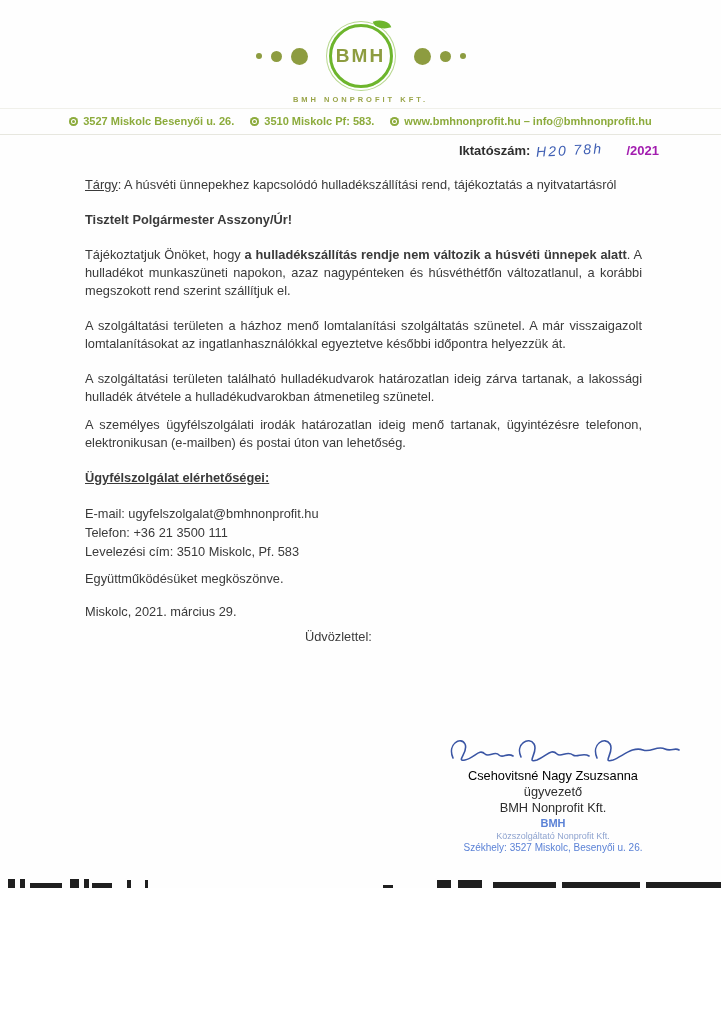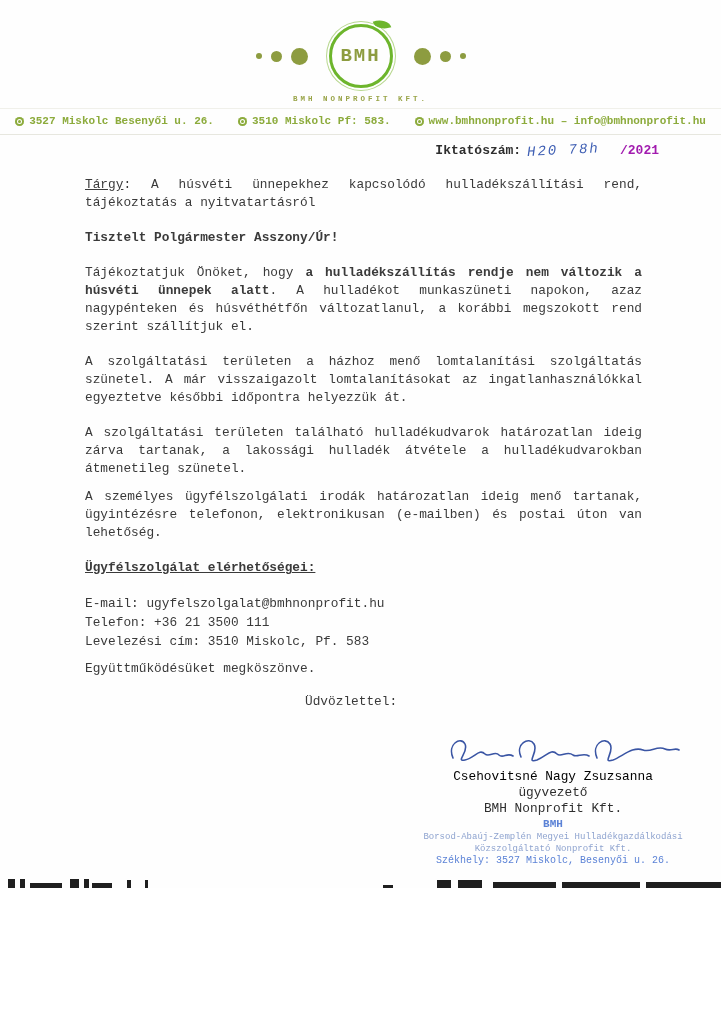--- a/index.html
+++ b/index.html
@@ -1,20 +1,20 @@
 <!DOCTYPE html>
 <html><head>
 <meta charset="utf-8">
 <style>
   html,body{margin:0;padding:0;background:#ffffff;}
   .page{
     position:relative;
     width:721px;height:888px;
     background:#fefefe;
-    font-family:Liberation Mono, monospace;
+    font-family:Liberation Sans, sans-serif;
     color:#3a3a3a;
     overflow:hidden;
   }
 
   
   .header{position:absolute;top:24px;left:0;right:0;text-align:center;}
   .logo-row{display:flex;align-items:center;justify-content:center;gap:9px;}
   .dot{border-radius:50%;background:#8d9c40;display:inline-block;}
   .d1{width:6px;height:6px;}
   .d2{width:11px;height:11px;}
@@ -34,21 +34,21 @@
     transform:rotate(-18deg);
   }
   .logo-caption{
     margin-top:7px;font-size:7.5px;letter-spacing:3px;
     color:#9aa54a;font-weight:bold;
   }
 
   
   .address-band{
     position:absolute;top:108px;left:0;right:0;
-    display:flex;justify-content:center;align-items:center;gap:24px;
+    display:flex;justify-content:center;align-items:center;gap:16px;
     padding:6px 0 7px;
     border-top:1px solid #f0f0ea;border-bottom:1px solid #e7e7df;
     color:#8cab3c;font-size:11px;font-weight:bold;
   }
   .addr-item{display:flex;align-items:center;gap:5px;}
   .addr-dot{width:9px;height:9px;border-radius:50%;background:#8cab3c;
     box-shadow:inset 0 0 0 2px #8cab3c, inset 0 0 0 3px #ffffff;display:inline-block;}
 
   
   .ref-line{
@@ -155,37 +155,37 @@
     <p class="tight">A szolgáltatási területen található hulladékudvarok határozatlan ideig zárva tartanak, a lakossági hulladék átvétele a hulladékudvarokban átmenetileg szünetel.</p>
 
     <p>A személyes ügyfélszolgálati irodák határozatlan ideig menő tartanak, ügyintézésre telefonon, elektronikusan (e-mailben) és postai úton van lehetőség.</p>
 
     <p class="contact-heading">Ügyfélszolgálat elérhetőségei:</p>
     <p class="contact-line">E-mail: ugyfelszolgalat@bmhnonprofit.hu</p>
     <p class="contact-line">Telefon: +36 21 3500 111</p>
     <p class="contact-line">Levelezési cím: 3510 Miskolc, Pf. 583</p>
 
     <p class="thanks">Együttműködésüket megköszönve.</p>
+    <p class="date-line">Miskolc, 2021. március 29.</p>
     <p class="salutation">Üdvözlettel:</p>
   </div>
 
   <div class="sig-block">
     <div class="sig-script">
       <svg width="240" height="38" viewBox="0 0 240 38">
         <path d="M10 26 C4 12 18 4 22 12 C26 20 12 30 22 28 C32 26 36 16 42 22 C46 26 52 18 56 23 C60 27 64 20 70 24
                  M78 25 C72 12 86 4 91 12 C96 20 82 32 94 28 C104 24 108 16 114 22 C118 26 124 18 130 23 C134 26 140 20 146 24
                  M154 26 C148 12 162 4 167 12 C172 20 158 32 170 28 C180 24 190 14 200 18 C208 21 214 13 222 17 C228 20 232 15 236 18" stroke="#3a55a4" fill="none" stroke-width="1.6" stroke-linecap="round"></path>
       </svg>
     </div>
     <div class="sig-name">Csehovitsné Nagy Zsuzsanna</div>
     <div class="sig-title">ügyvezető</div>
     <div class="sig-company">BMH Nonprofit Kft.</div>
     <div class="stamp">
       <div class="stamp-bmh">BMH</div>
-      <div class="stamp-faded">Borsod-Abaúj-Zemplén Megyei Hulladékgazdálkodási</div>
       <div class="stamp-faded">Közszolgáltató Nonprofit Kft.</div>
       <div class="stamp-strong">Székhely: 3527 Miskolc, Besenyői u. 26.</div>
     </div>
   </div>
 
   <div class="corner-squiggle">
     <svg width="54" height="60" viewBox="0 0 54 60">
       <path d="M42 4 C34 16 26 30 21 41 C17 50 22 55 29 50 C37 44 39 31 30 34 C22 37 14 49 23 54 C28 57 36 54 40 48 M40 48 C43 52 46 56 50 58" stroke="#3a55a4" fill="none" stroke-width="1.4" stroke-linecap="round"></path>
     </svg>
   </div>

